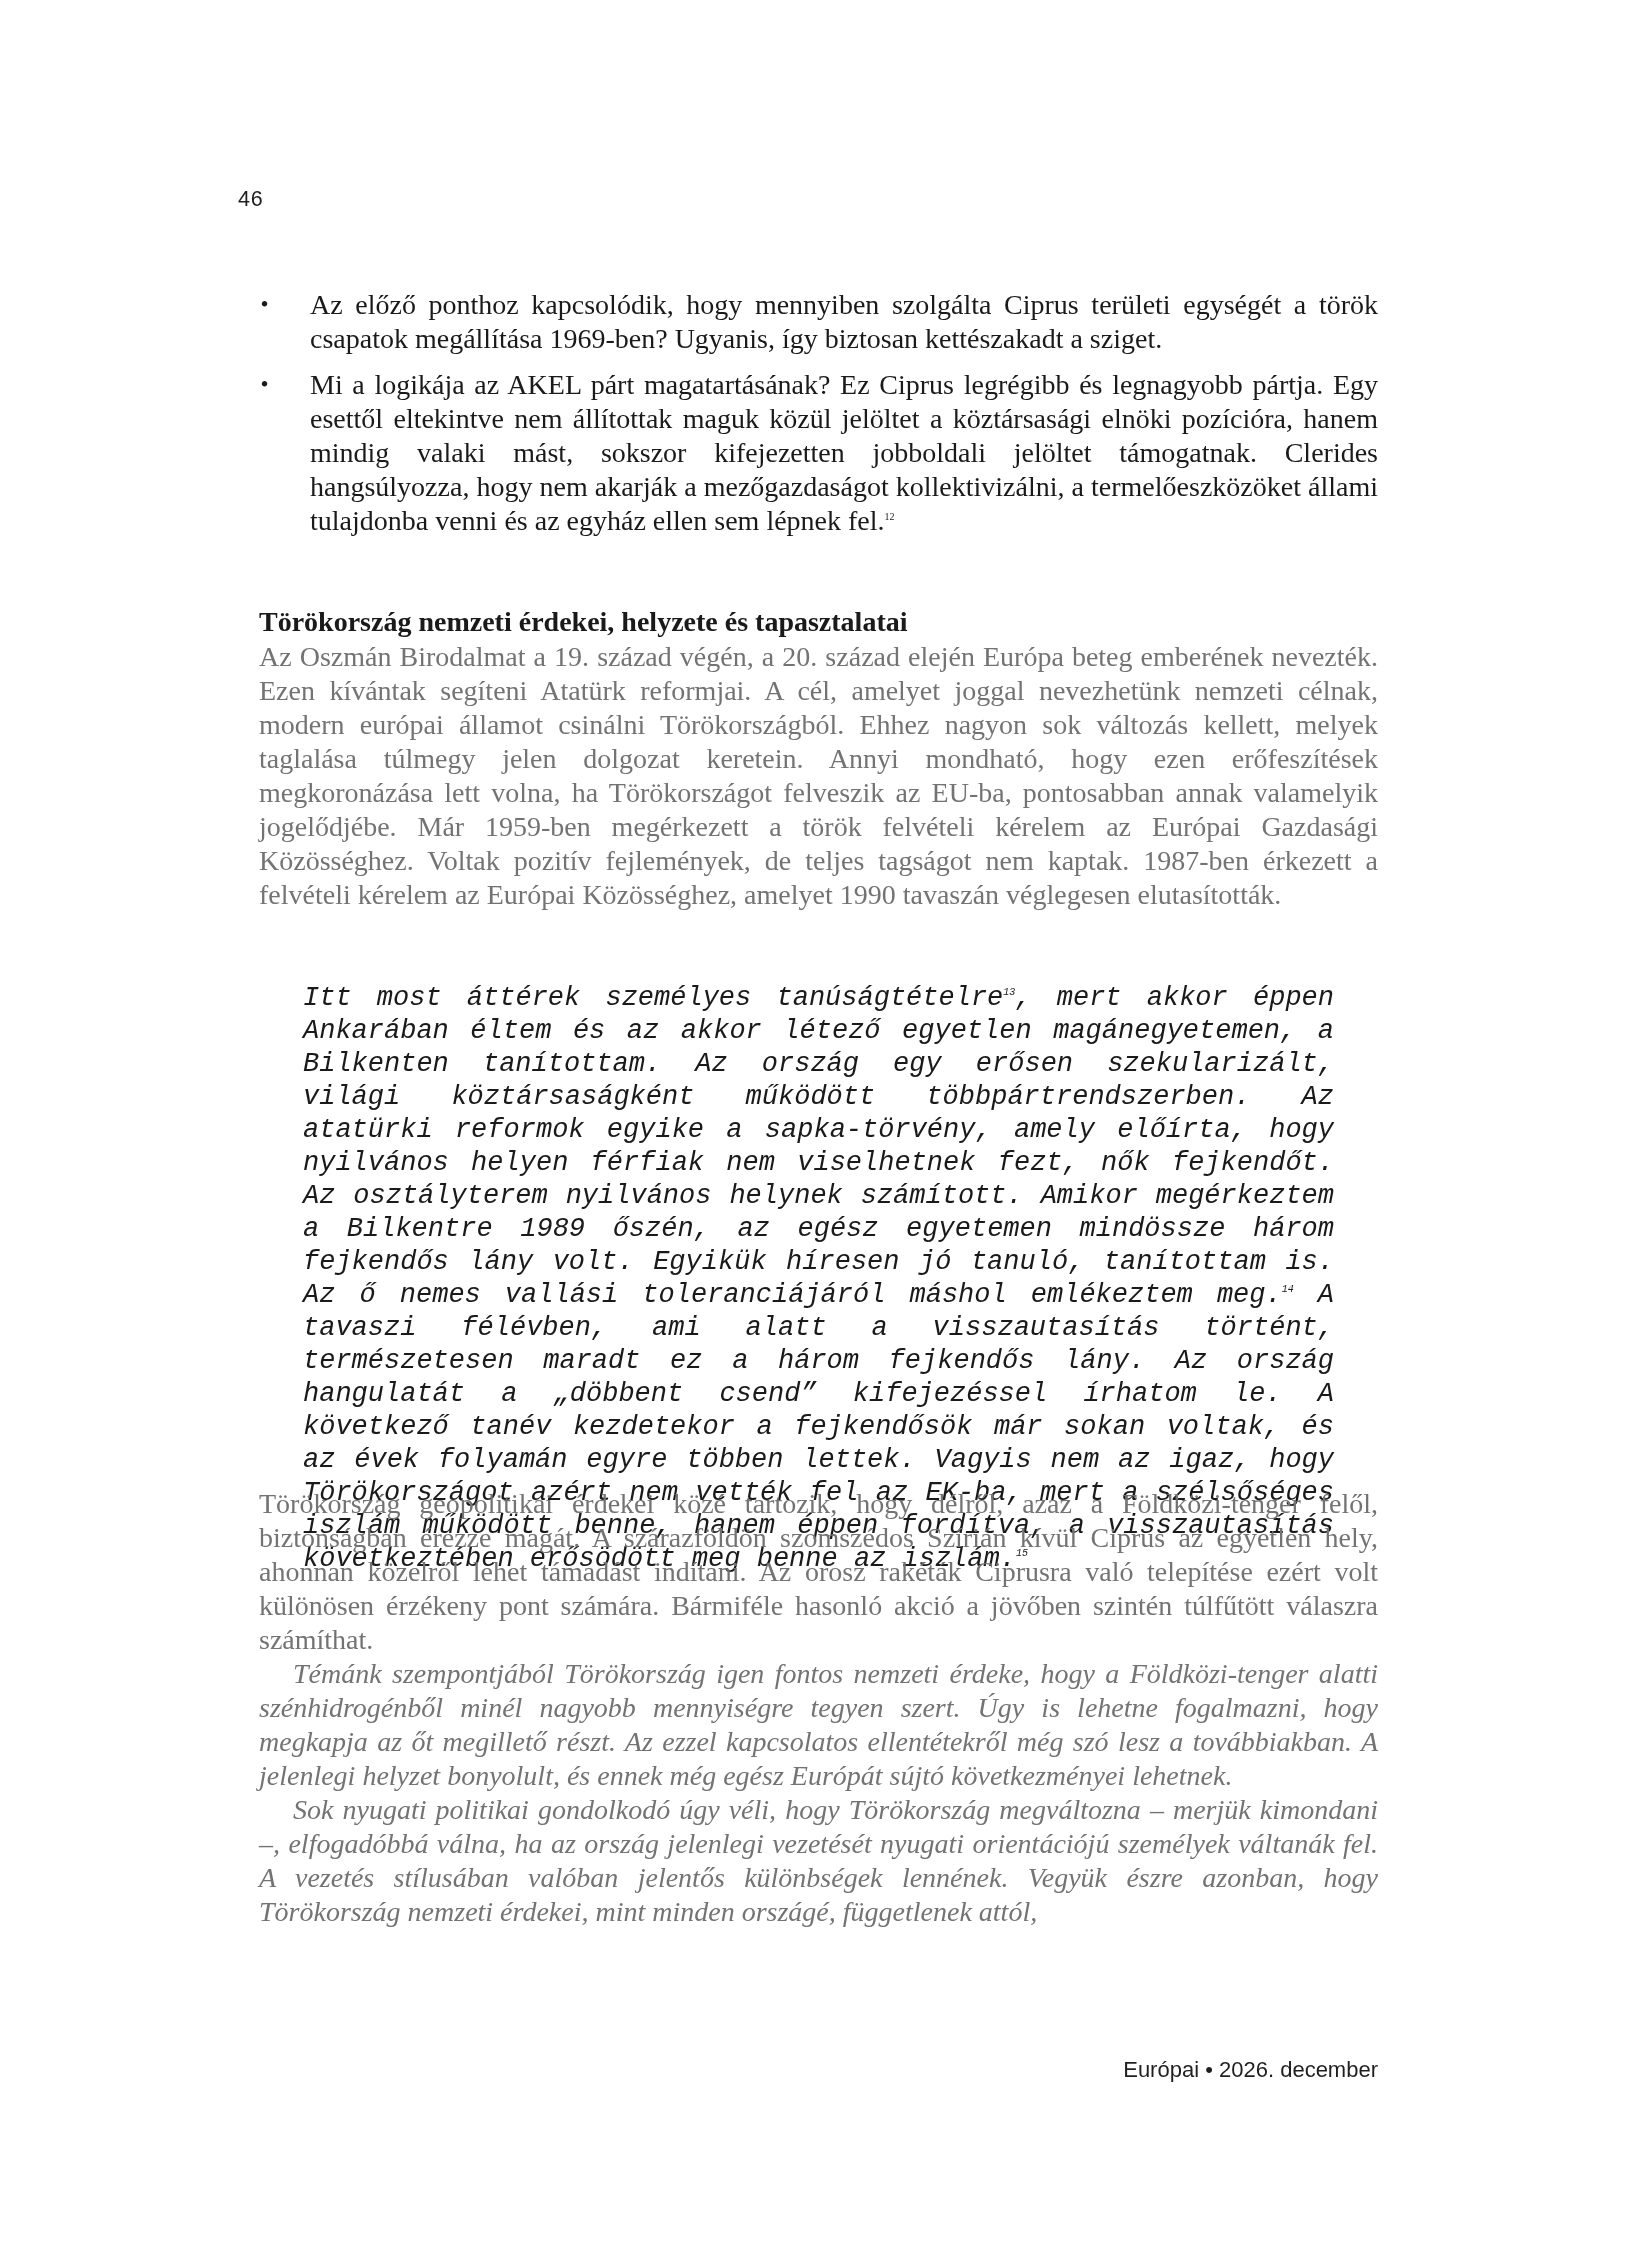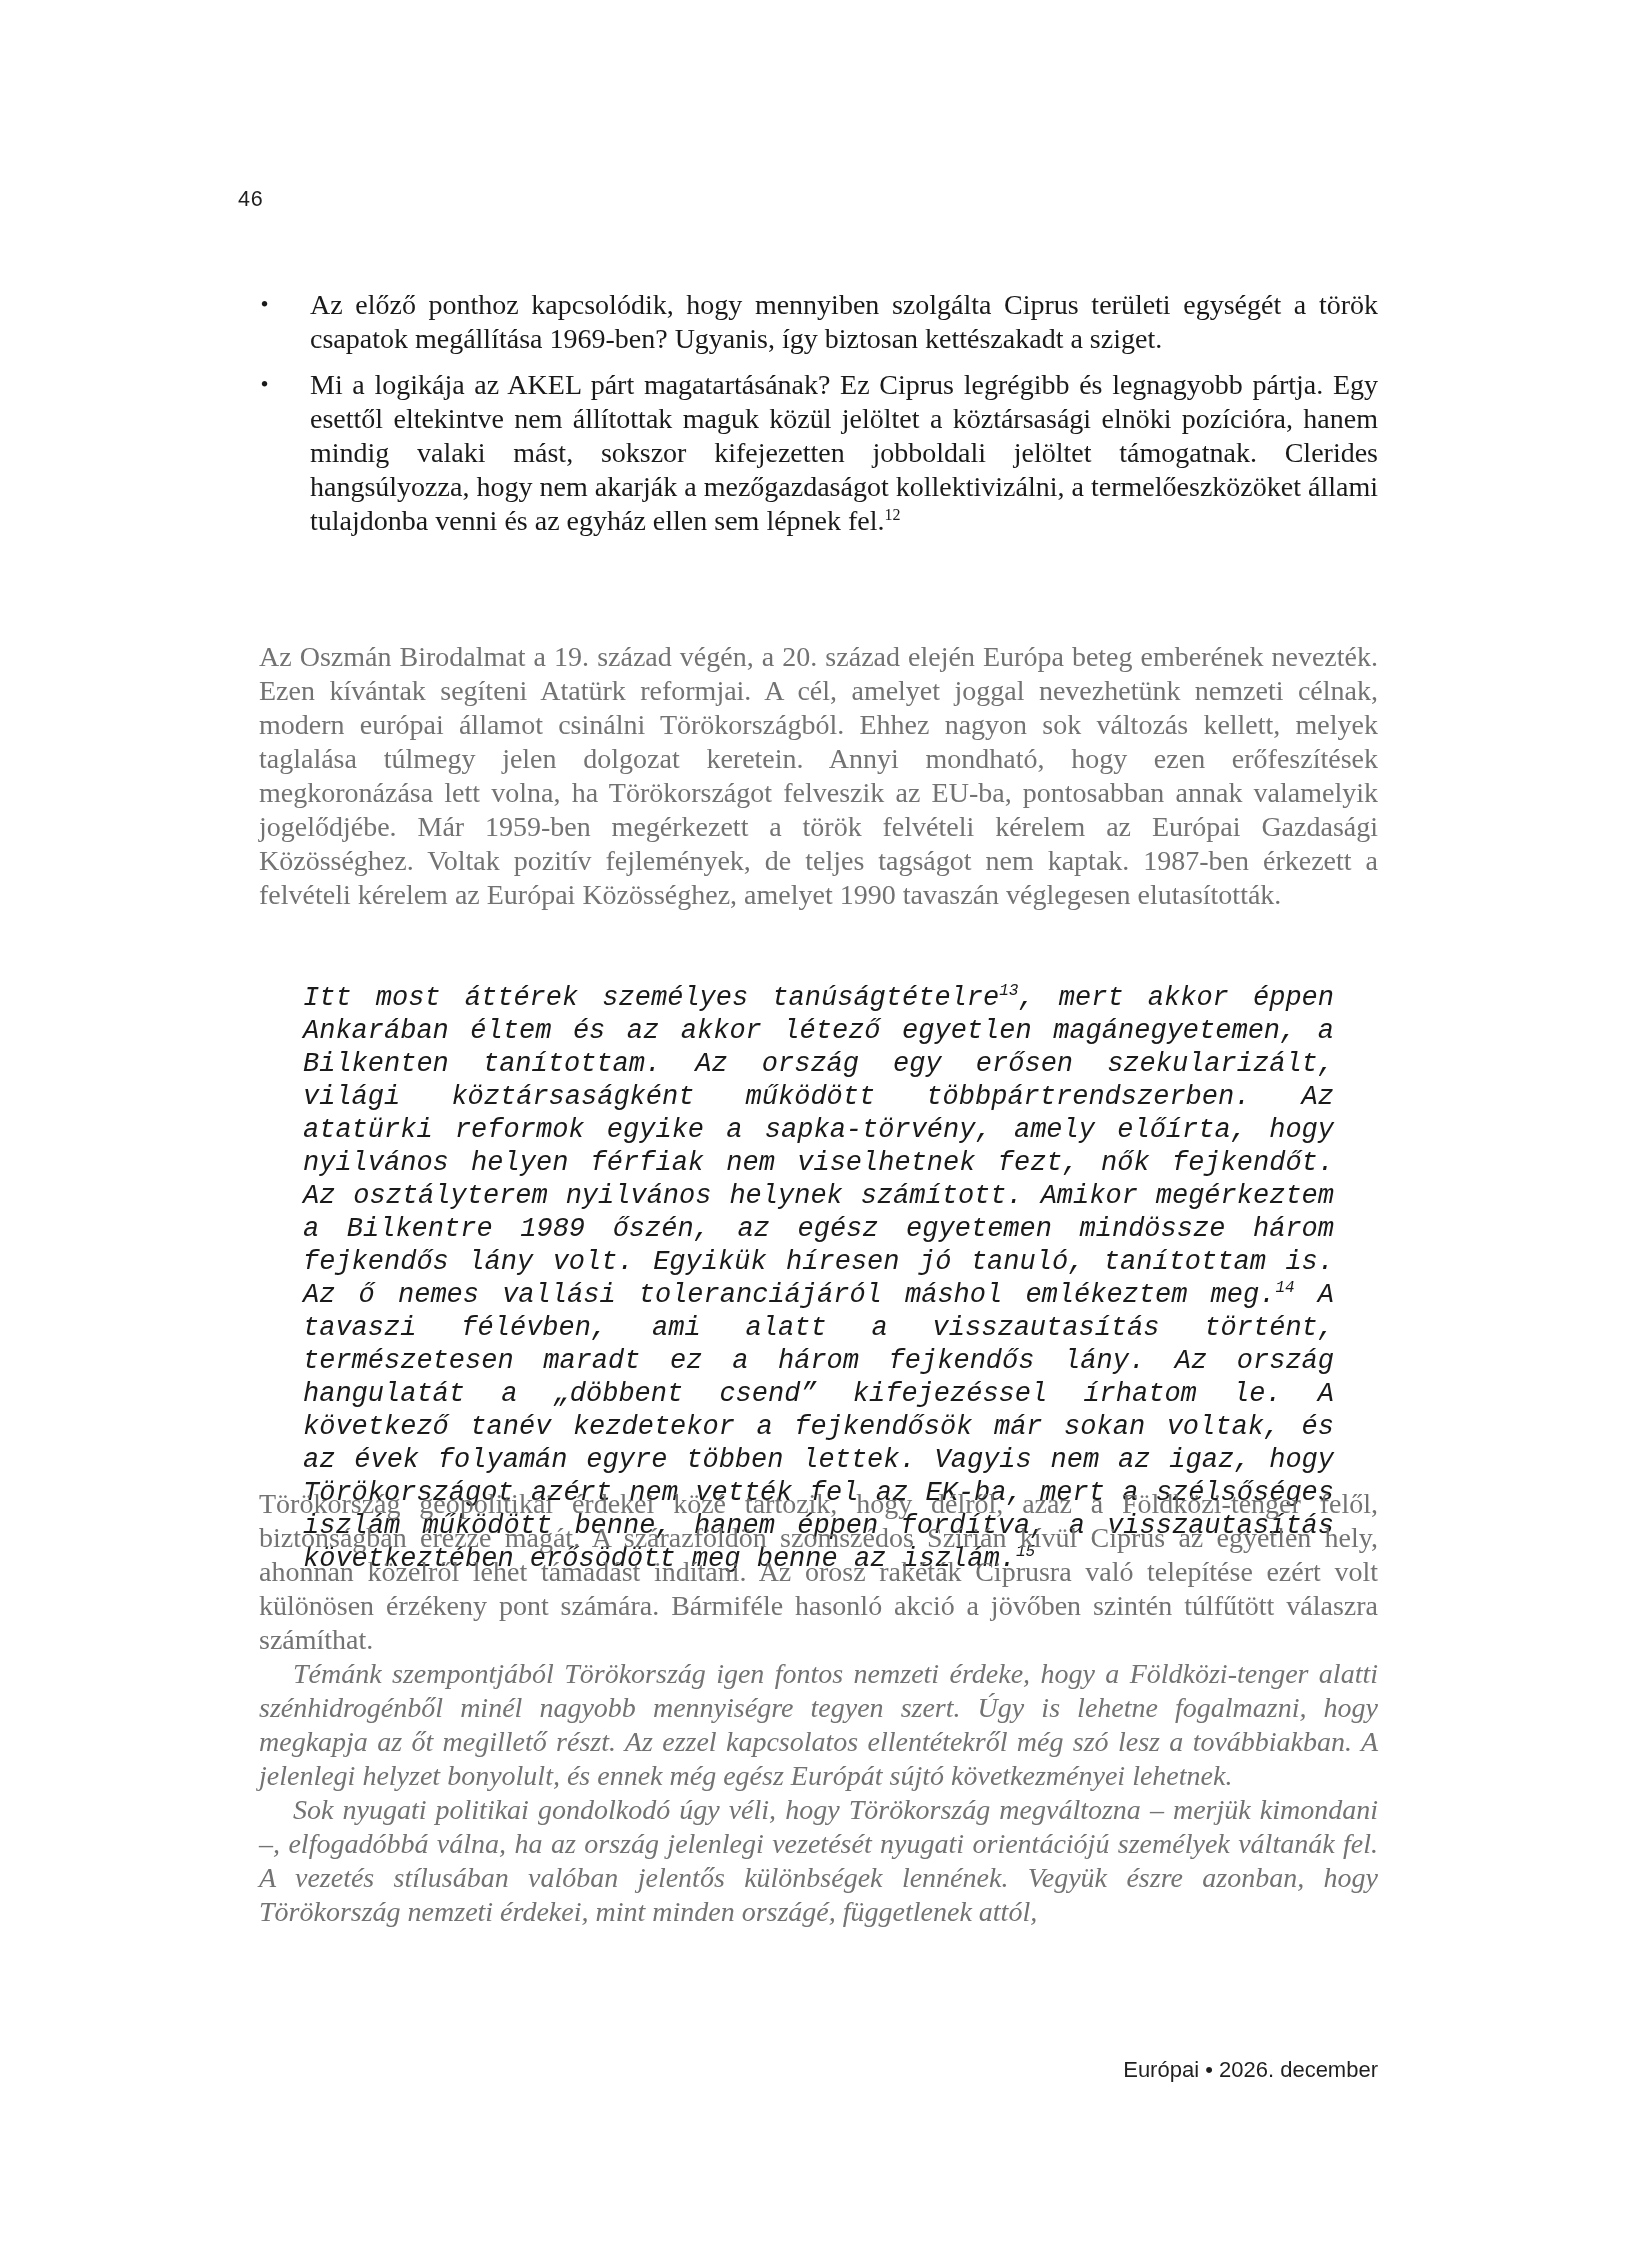--- a/index.html
+++ b/index.html
@@ -13,21 +13,21 @@
   .running-head .running-title { position:absolute; left:130px; top:0; white-space:nowrap; }
   .body-text {
     position:absolute; left:259px; width:1119px;
     font-family:"Liberation Serif", serif; font-size:28px; line-height:34px;
     text-align:justify; color:#737373;
   }
   .bullets { position:absolute; left:259px; top:288px; width:1119px; margin:0; padding:0; list-style:none;
     font-family:"Liberation Serif", serif; font-size:28px; line-height:34px; }
   .bullets li { position:relative; padding-left:51px; text-align:justify; margin-bottom:12.3px; }
   .bullets .bullet-dot { position:absolute; left:1.5px; top:0; font-size:23px; }
-  sup.fn { font-size:16px; vertical-align:super; line-height:0; }
+  sup.fn { font-size:10px; vertical-align:super; line-height:0; }
   .section-heading {
     position:absolute; left:259px; top:605px; width:1119px;
     font-family:"Liberation Serif", serif; font-weight:bold; font-size:28px; line-height:34px;
   }
   .para { text-align:justify; margin:0; }
   .para.indent { text-indent:34px;font-style:italic; }
   .quote {
     position:absolute; left:303px; top:982px; width:1031px;
     font-family:Liberation Mono, monospace; font-style:italic; font-size:27px; line-height:33px;
     text-align:justify; color:#1a1a1a;
@@ -50,20 +50,21 @@
     <li>
       <span class="bullet-dot">•</span>
       <span>Az előző ponthoz kapcsolódik, hogy mennyiben szolgálta Ciprus területi egységét a török csapatok megállítása 1969-ben? Ugyanis, így biztosan kettészakadt a sziget.</span>
     </li>
     <li>
       <span class="bullet-dot">•</span>
       <span>Mi a logikája az AKEL párt magatartásának? Ez Ciprus legrégibb és legnagyobb pártja. Egy esettől eltekintve nem állítottak maguk közül jelöltet a köztársasági elnöki pozícióra, hanem mindig valaki mást, sokszor kifejezetten jobboldali jelöltet támogatnak. Clerides hangsúlyozza, hogy nem akarják a mezőgazdaságot kollektivizálni, a termelőeszközöket állami tulajdonba venni és az egyház ellen sem lépnek fel.</span><sup class="fn">12</sup>
     </li>
   </ul>
 
+  <div class="section-heading">Törökország nemzeti érdekei, helyzete és tapasztalatai</div>
 
   <div class="body-text" style="top:640px;">
     <p class="para">Az Oszmán Birodalmat a 19. század végén, a 20. század elején Európa beteg emberének nevezték. Ezen kívántak segíteni Atatürk reformjai. A cél, amelyet joggal nevezhetünk nemzeti célnak, modern európai államot csinálni Törökországból. Ehhez nagyon sok változás kellett, melyek taglalása túlmegy jelen dolgozat keretein. Annyi mondható, hogy ezen erőfeszítések megkoronázása lett volna, ha Törökországot felveszik az EU-ba, pontosabban annak valamelyik jogelődjébe. Már 1959-ben megérkezett a török felvételi kérelem az Európai Gazdasági Közösséghez. Voltak pozitív fejlemények, de teljes tagságot nem kaptak. 1987-ben érkezett a felvételi kérelem az Európai Közösséghez, amelyet 1990 tavaszán véglegesen elutasították.</p>
   </div>
 
   <div class="quote">
     <span>Itt most áttérek személyes tanúságtételre</span><sup class="fn">13</sup><span>, mert akkor éppen Ankarában éltem és az akkor létező egyetlen magánegyetemen, a Bilkenten tanítottam. Az ország egy erősen szekularizált, világi köztársaságként működött többpártrendszerben. Az atatürki reformok egyike a sapka-törvény, amely előírta, hogy nyilvános helyen férfiak nem viselhetnek fezt, nők fejkendőt. Az osztályterem nyilvános helynek számított. Amikor megérkeztem a Bilkentre 1989 őszén, az egész egyetemen mindössze három fejkendős lány volt. Egyikük híresen jó tanuló, tanítottam is. Az ő nemes vallási toleranciájáról máshol emlékeztem meg.</span><sup class="fn">14</sup><span> A tavaszi félévben, ami alatt a visszautasítás történt, természetesen maradt ez a három fejkendős lány. Az ország hangulatát a „döbbent csend” kifejezéssel írhatom le. A következő tanév kezdetekor a fejkendősök már sokan voltak, és az évek folyamán egyre többen lettek. Vagyis nem az igaz, hogy Törökországot azért nem vették fel az EK-ba, mert a szélsőséges iszlám működött benne, hanem éppen fordítva, a visszautasítás következtében erősödött meg benne az iszlám.</span><sup class="fn">15</sup>
   </div>
 
   <div class="body-text" style="top:1487px;">

